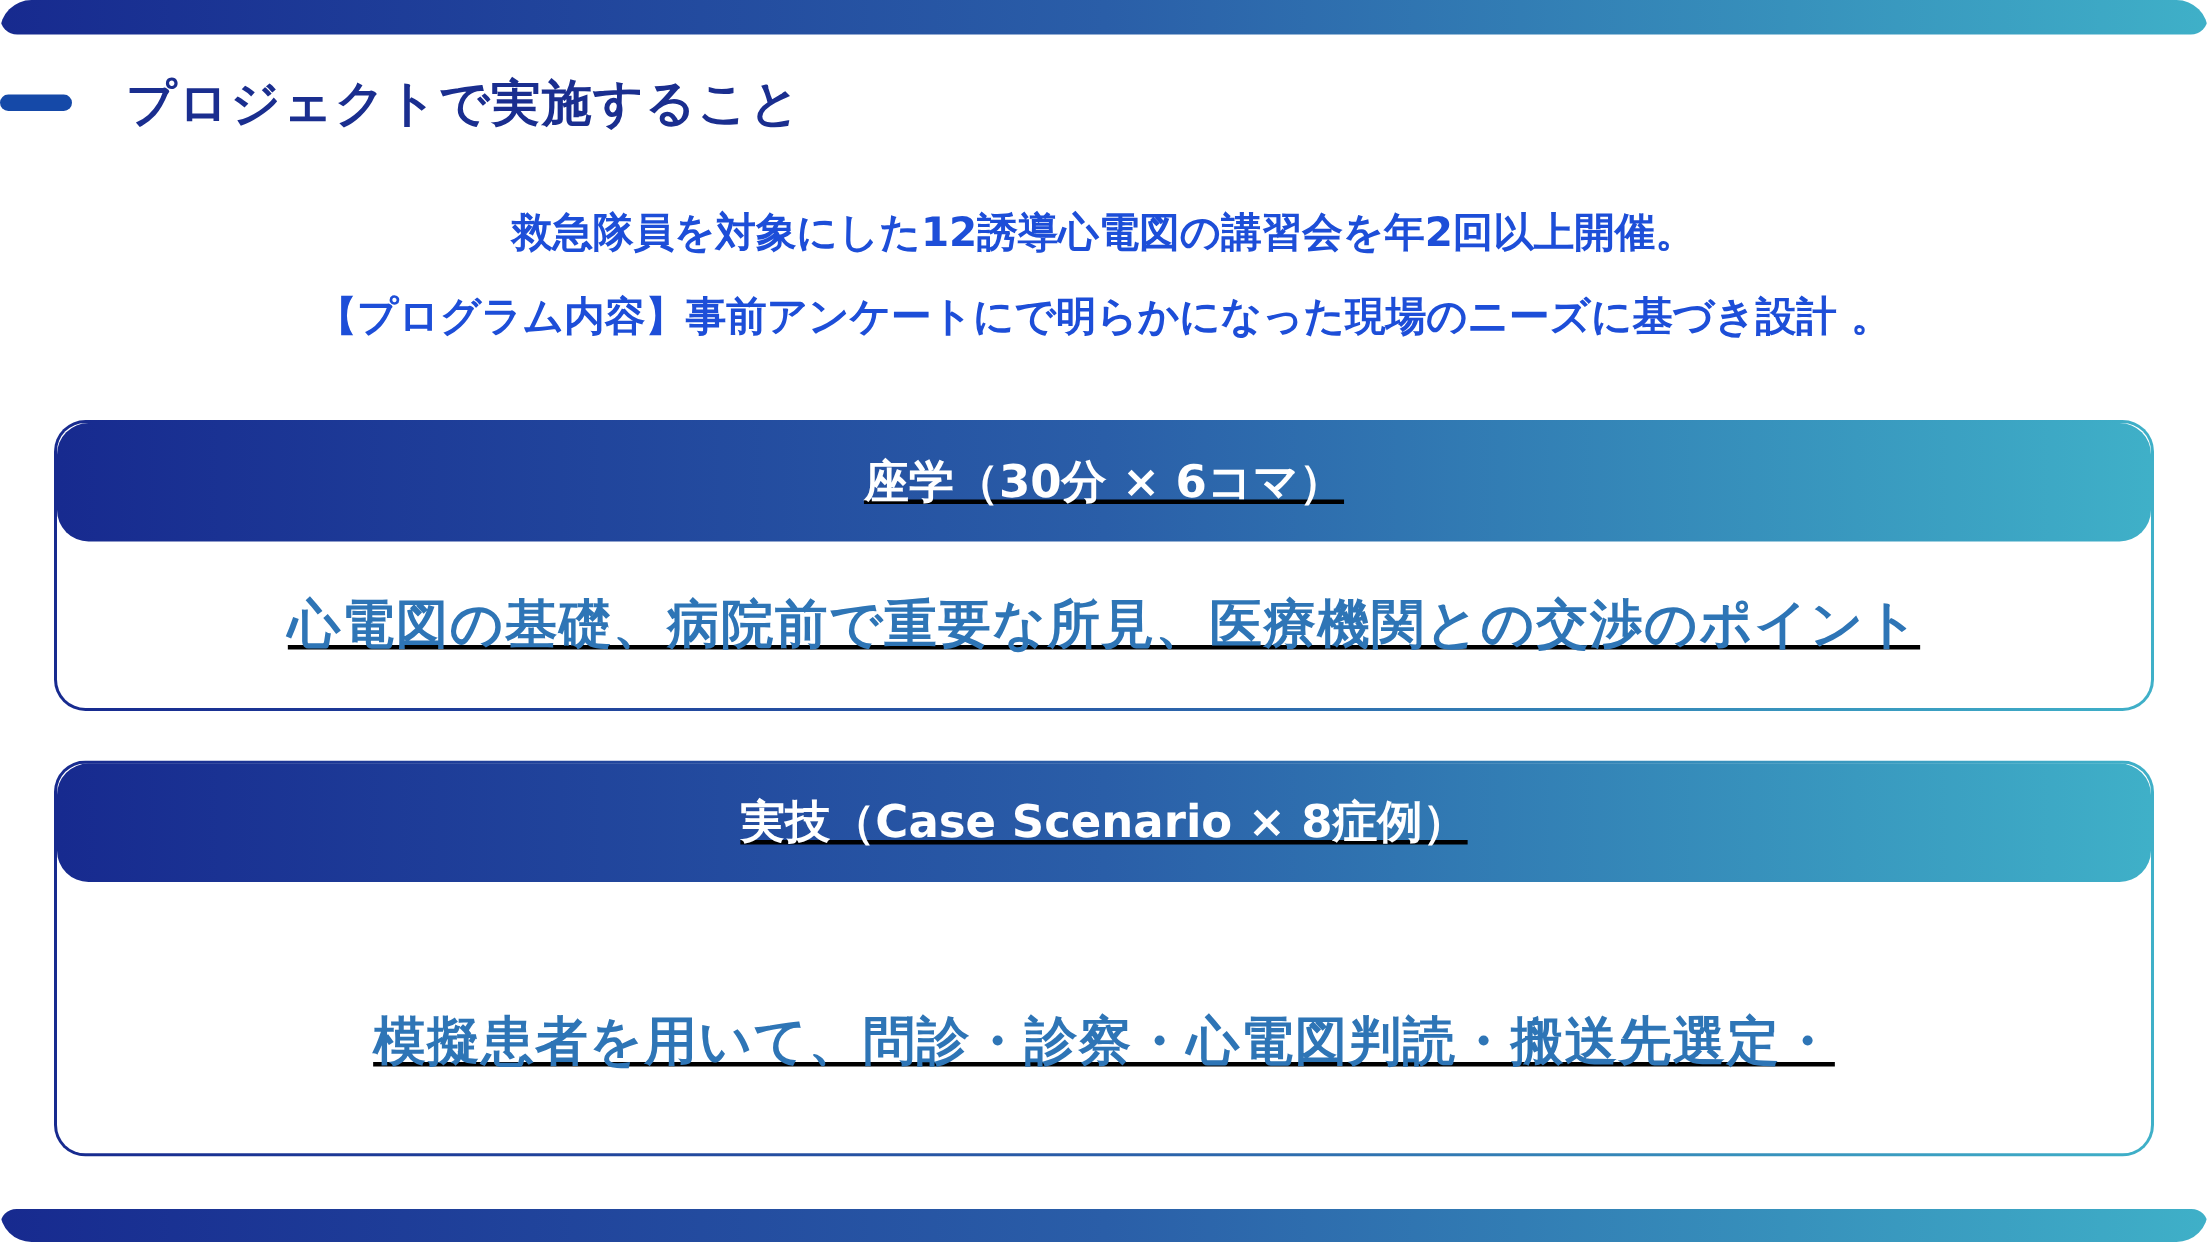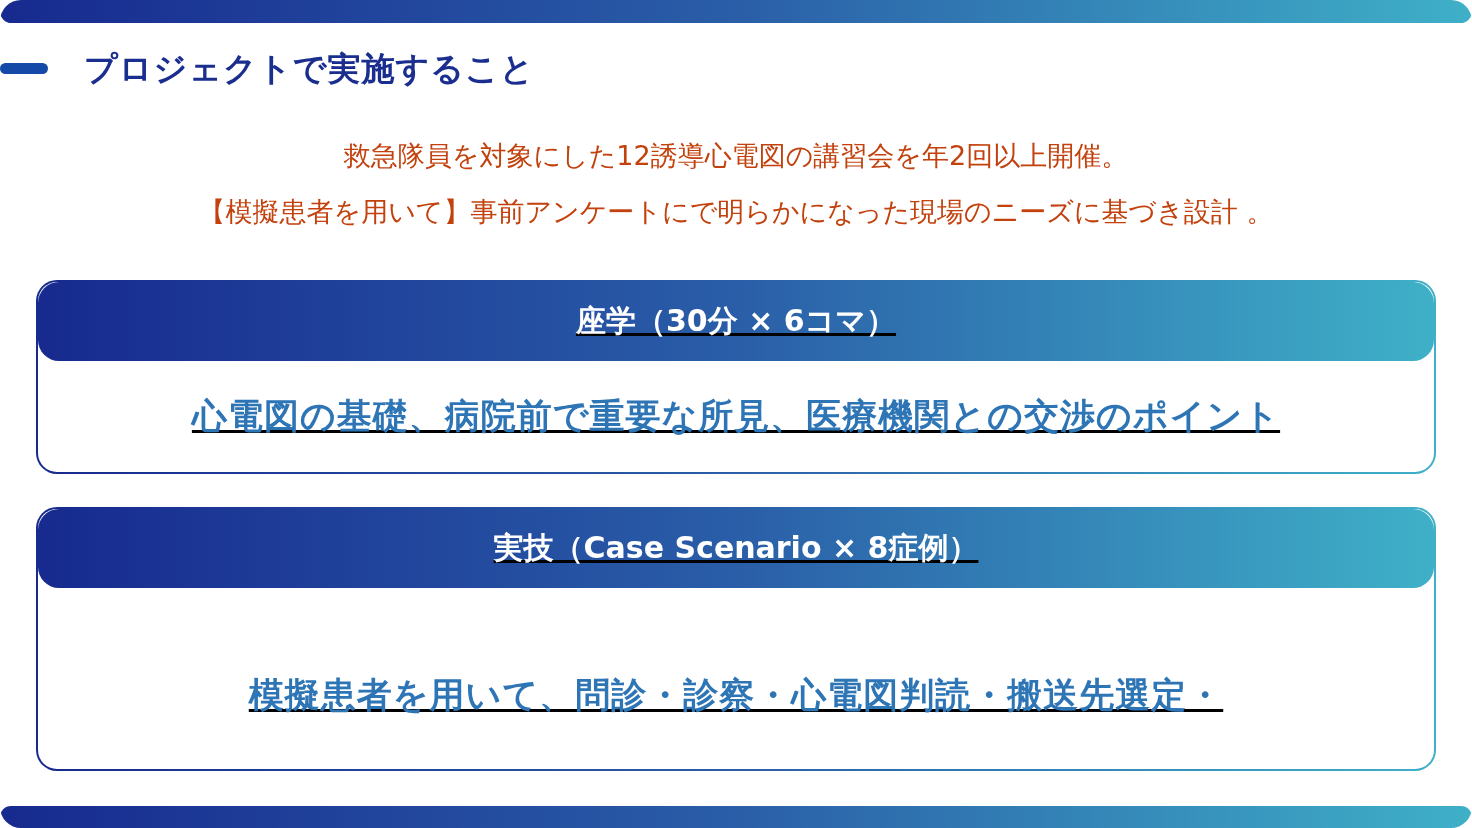--- a/index.html
+++ b/index.html
@@ -24,21 +24,21 @@
       background: #1549a8;
     }
     .page-title {
       position: absolute; left: 84px; top: 44px; height: 50px;
       font-size: 33px; font-weight: bold; color: #1a2e8f;
       line-height: 50px; letter-spacing: 1px; white-space: nowrap;
     }
 
     .intro {
       position: absolute; left: 0; top: 128px; width: 1472px;
-      text-align: center; color: #c2410c; font-weight: normal;
+      text-align: center; color: #1d4ed8; font-weight: bold;
       font-size: 27px; line-height: 56px;
     }
     .intro div { white-space: nowrap; }
 
     .card {
       position: absolute; left: 36px; width: 1400px;
       border: 2px solid transparent;
       background:
         linear-gradient(#fff, #fff) padding-box,
         linear-gradient(90deg, #172a8f 0%, #2a5ea8 50%, #3fb0c8 100%) border-box;
@@ -67,21 +67,21 @@
 <body>
 
 <div class="slide">
   <div class="top-bar"></div>
 
   <div class="title-accent"></div>
   <h1 class="page-title">プロジェクトで実施すること</h1>
 
   <div class="intro">
     <div>救急隊員を対象にした12誘導心電図の講習会を年2回以上開催。</div>
-    <div>【模擬患者を用いて】事前アンケートにで明らかになった現場のニーズに基づき設計 。</div>
+    <div>【プログラム内容】事前アンケートにで明らかになった現場のニーズに基づき設計 。</div>
   </div>
 
   <section class="card card-1">
     <div class="card-header">座学（30分 × 6コマ）</div>
     <div class="card-body">
       <div>心電図の基礎、病院前で重要な所見、医療機関との交渉のポイント</div>
     </div>
   </section>
 
   <section class="card card-2">

